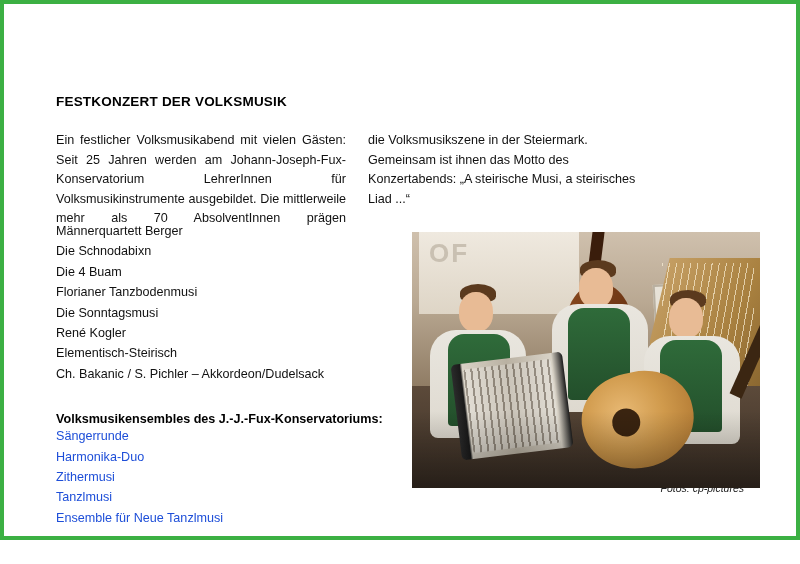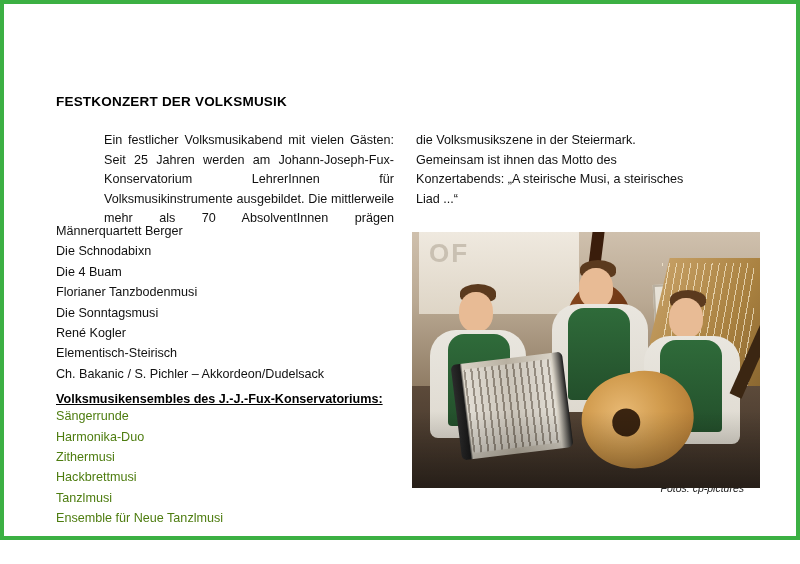--- a/index.html
+++ b/index.html
@@ -34,21 +34,20 @@
     letter-spacing: 0.2px;
     color: #000;
     margin: 0 0 22px 0;
   }
   .intro {
     position: relative;
     width: 602px;
     font-size: 12.6px;
     line-height: 1.55;
     color: #111;
-    margin-left: 48px;
   }
   .intro-col {
     position: absolute;
     top: 0;
     width: 290px;
   }
   .intro-col.left {
     left: 0;
     text-align: justify;
     text-align-last: justify;
@@ -64,30 +63,29 @@
     margin-top: 8px;
     font-size: 12.6px;
     line-height: 1.62;
     color: #111;
     width: 340px;
   }
   .list-item {
     white-space: nowrap;
   }
   .section-heading {
-    margin-top: 8px;
+    margin-top: 28px;
     font-size: 12.6px;
     font-weight: bold;
     color: #000;
-    text-decoration: underline;
   }
   .sub-list {
     font-size: 12.6px;
     line-height: 1.62;
-    color: #4d7c0f;
+    color: #1d4ed8;
   }
   .credit {
     position: absolute;
     right: 12px;
     bottom: 22px;
     font-size: 10.5px;
     font-style: italic;
     color: #222;
   }
 
@@ -265,21 +263,20 @@
       <div class="list-item">Elementisch-Steirisch</div>
       <div class="list-item">Ch. Bakanic / S. Pichler – Akkordeon/Dudelsack</div>
     </div>
 
     <div class="section-heading">Volksmusikensembles des J.-J.-Fux-Konservatoriums:</div>
 
     <div class="sub-list">
       <div class="list-item">Sängerrunde</div>
       <div class="list-item">Harmonika-Duo</div>
       <div class="list-item">Zithermusi</div>
-      <div class="list-item">Hackbrettmusi</div>
       <div class="list-item">Tanzlmusi</div>
       <div class="list-item">Ensemble für Neue Tanzlmusi</div>
     </div>
 
     <div class="credit">Fotos: cp-pictures</div>
   </div>
 
   <div class="photo">
     <div class="ph-wall"></div>
     <div class="ph-screen">

